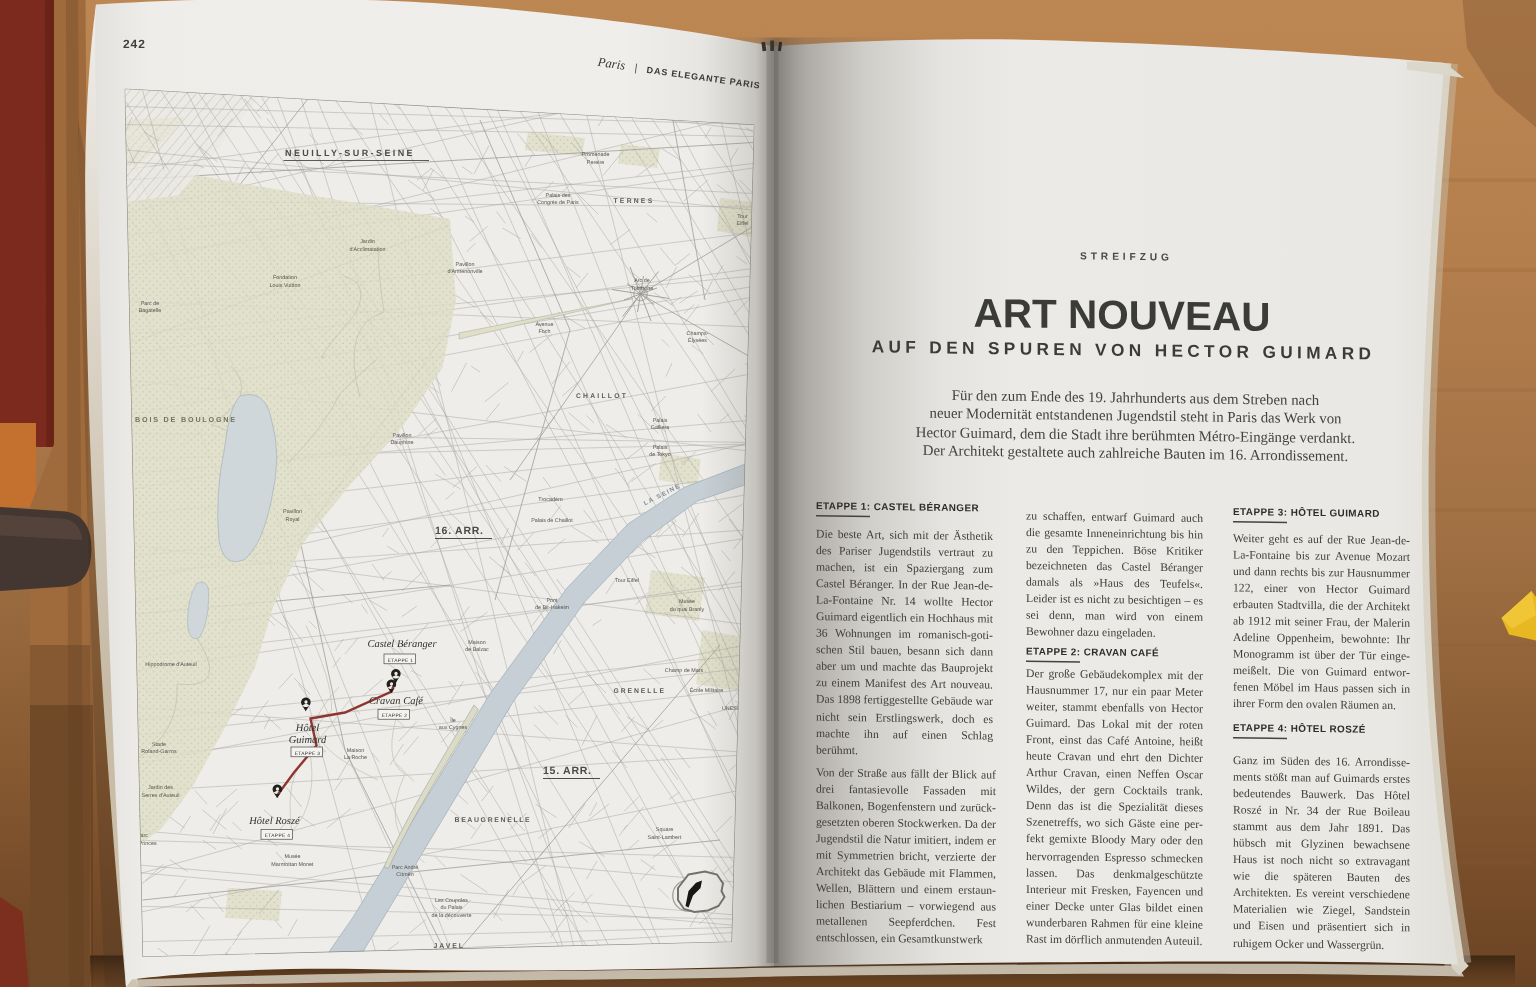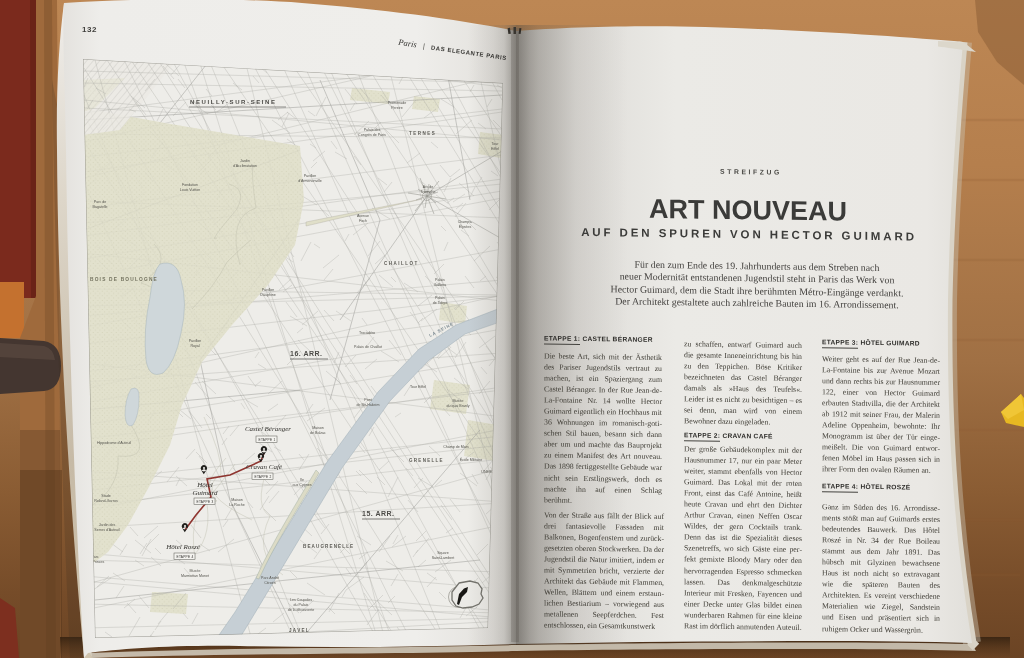--- a/index.html
+++ b/index.html
@@ -291,21 +291,21 @@
 </g>
 
 <rect x="468" y="25" width="48" height="620" fill="url(#spineL)"></rect>
 
 <rect x="516" y="25" width="112" height="620" fill="url(#spineR)"></rect>
 
 <path d="M1001,412 L1021,394 L1024,398 L1024,427 L1006,423 Z" fill="#e7b822"></path>
 <path d="M1001,412 L1021,394 L1024,410 L1008,419 Z" fill="#f0c636"></path>
 </svg>
 
-<div class="abs" style="left:82px;top:25px;font-size:8px;font-weight:bold;letter-spacing:0.6px;color:#3f3e3b;">132</div>
+<div class="abs" style="left:82px;top:25px;font-size:8px;font-weight:bold;letter-spacing:0.6px;color:#3f3e3b;">242</div>
 
 <div class="abs" style="left:400px;top:31px;transform:rotate(8deg);transform-origin:0 0;white-space:nowrap;color:#3a3936;">
 <span style="font-family:'Liberation Serif',serif;font-style:italic;font-size:8.5px;">Paris</span>
 <span style="font-size:7px;color:#55544f;">&nbsp;|&nbsp;</span>
 <span style="font-size:6px;font-weight:bold;letter-spacing:0.55px;color:#3a3936;">DAS ELEGANTE PARIS</span>
 </div>
 
 <div class="rp">
 
 <div class="abs" style="left:135px;top:165px;width:200px;text-align:center;font-size:6.8px;font-weight:bold;letter-spacing:2.6px;color:#4b4a46;">STREIFZUG</div>

